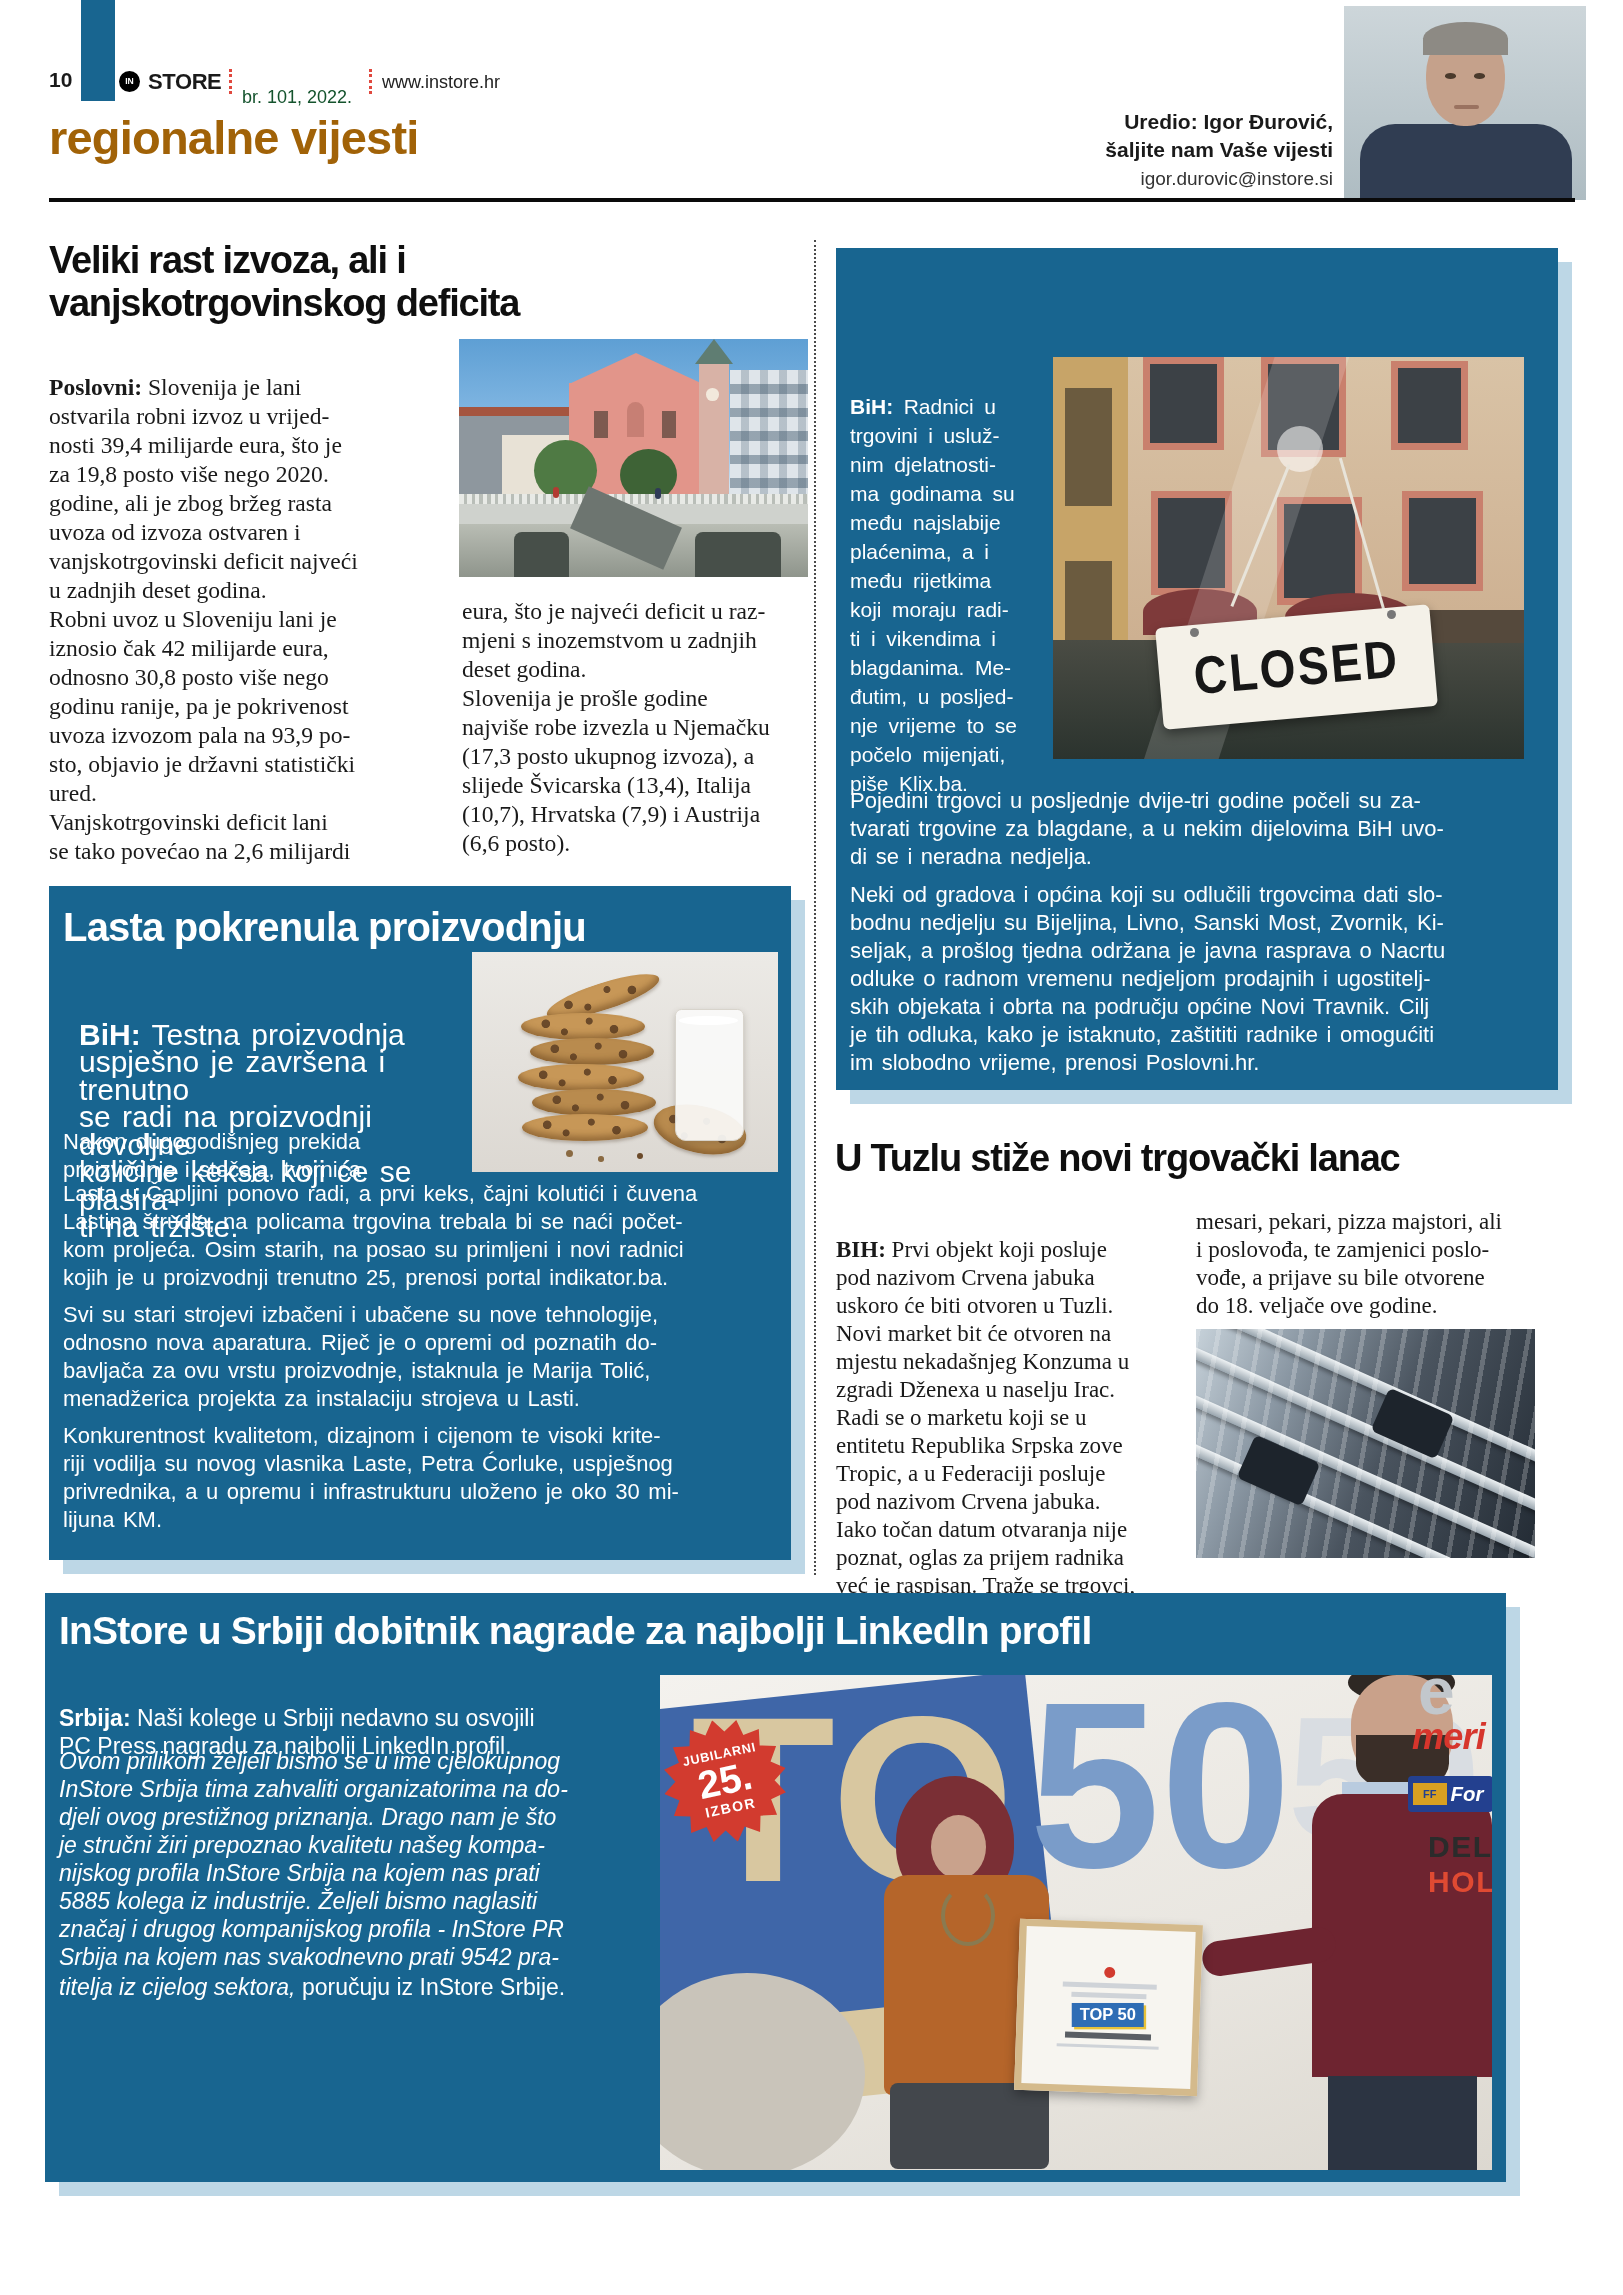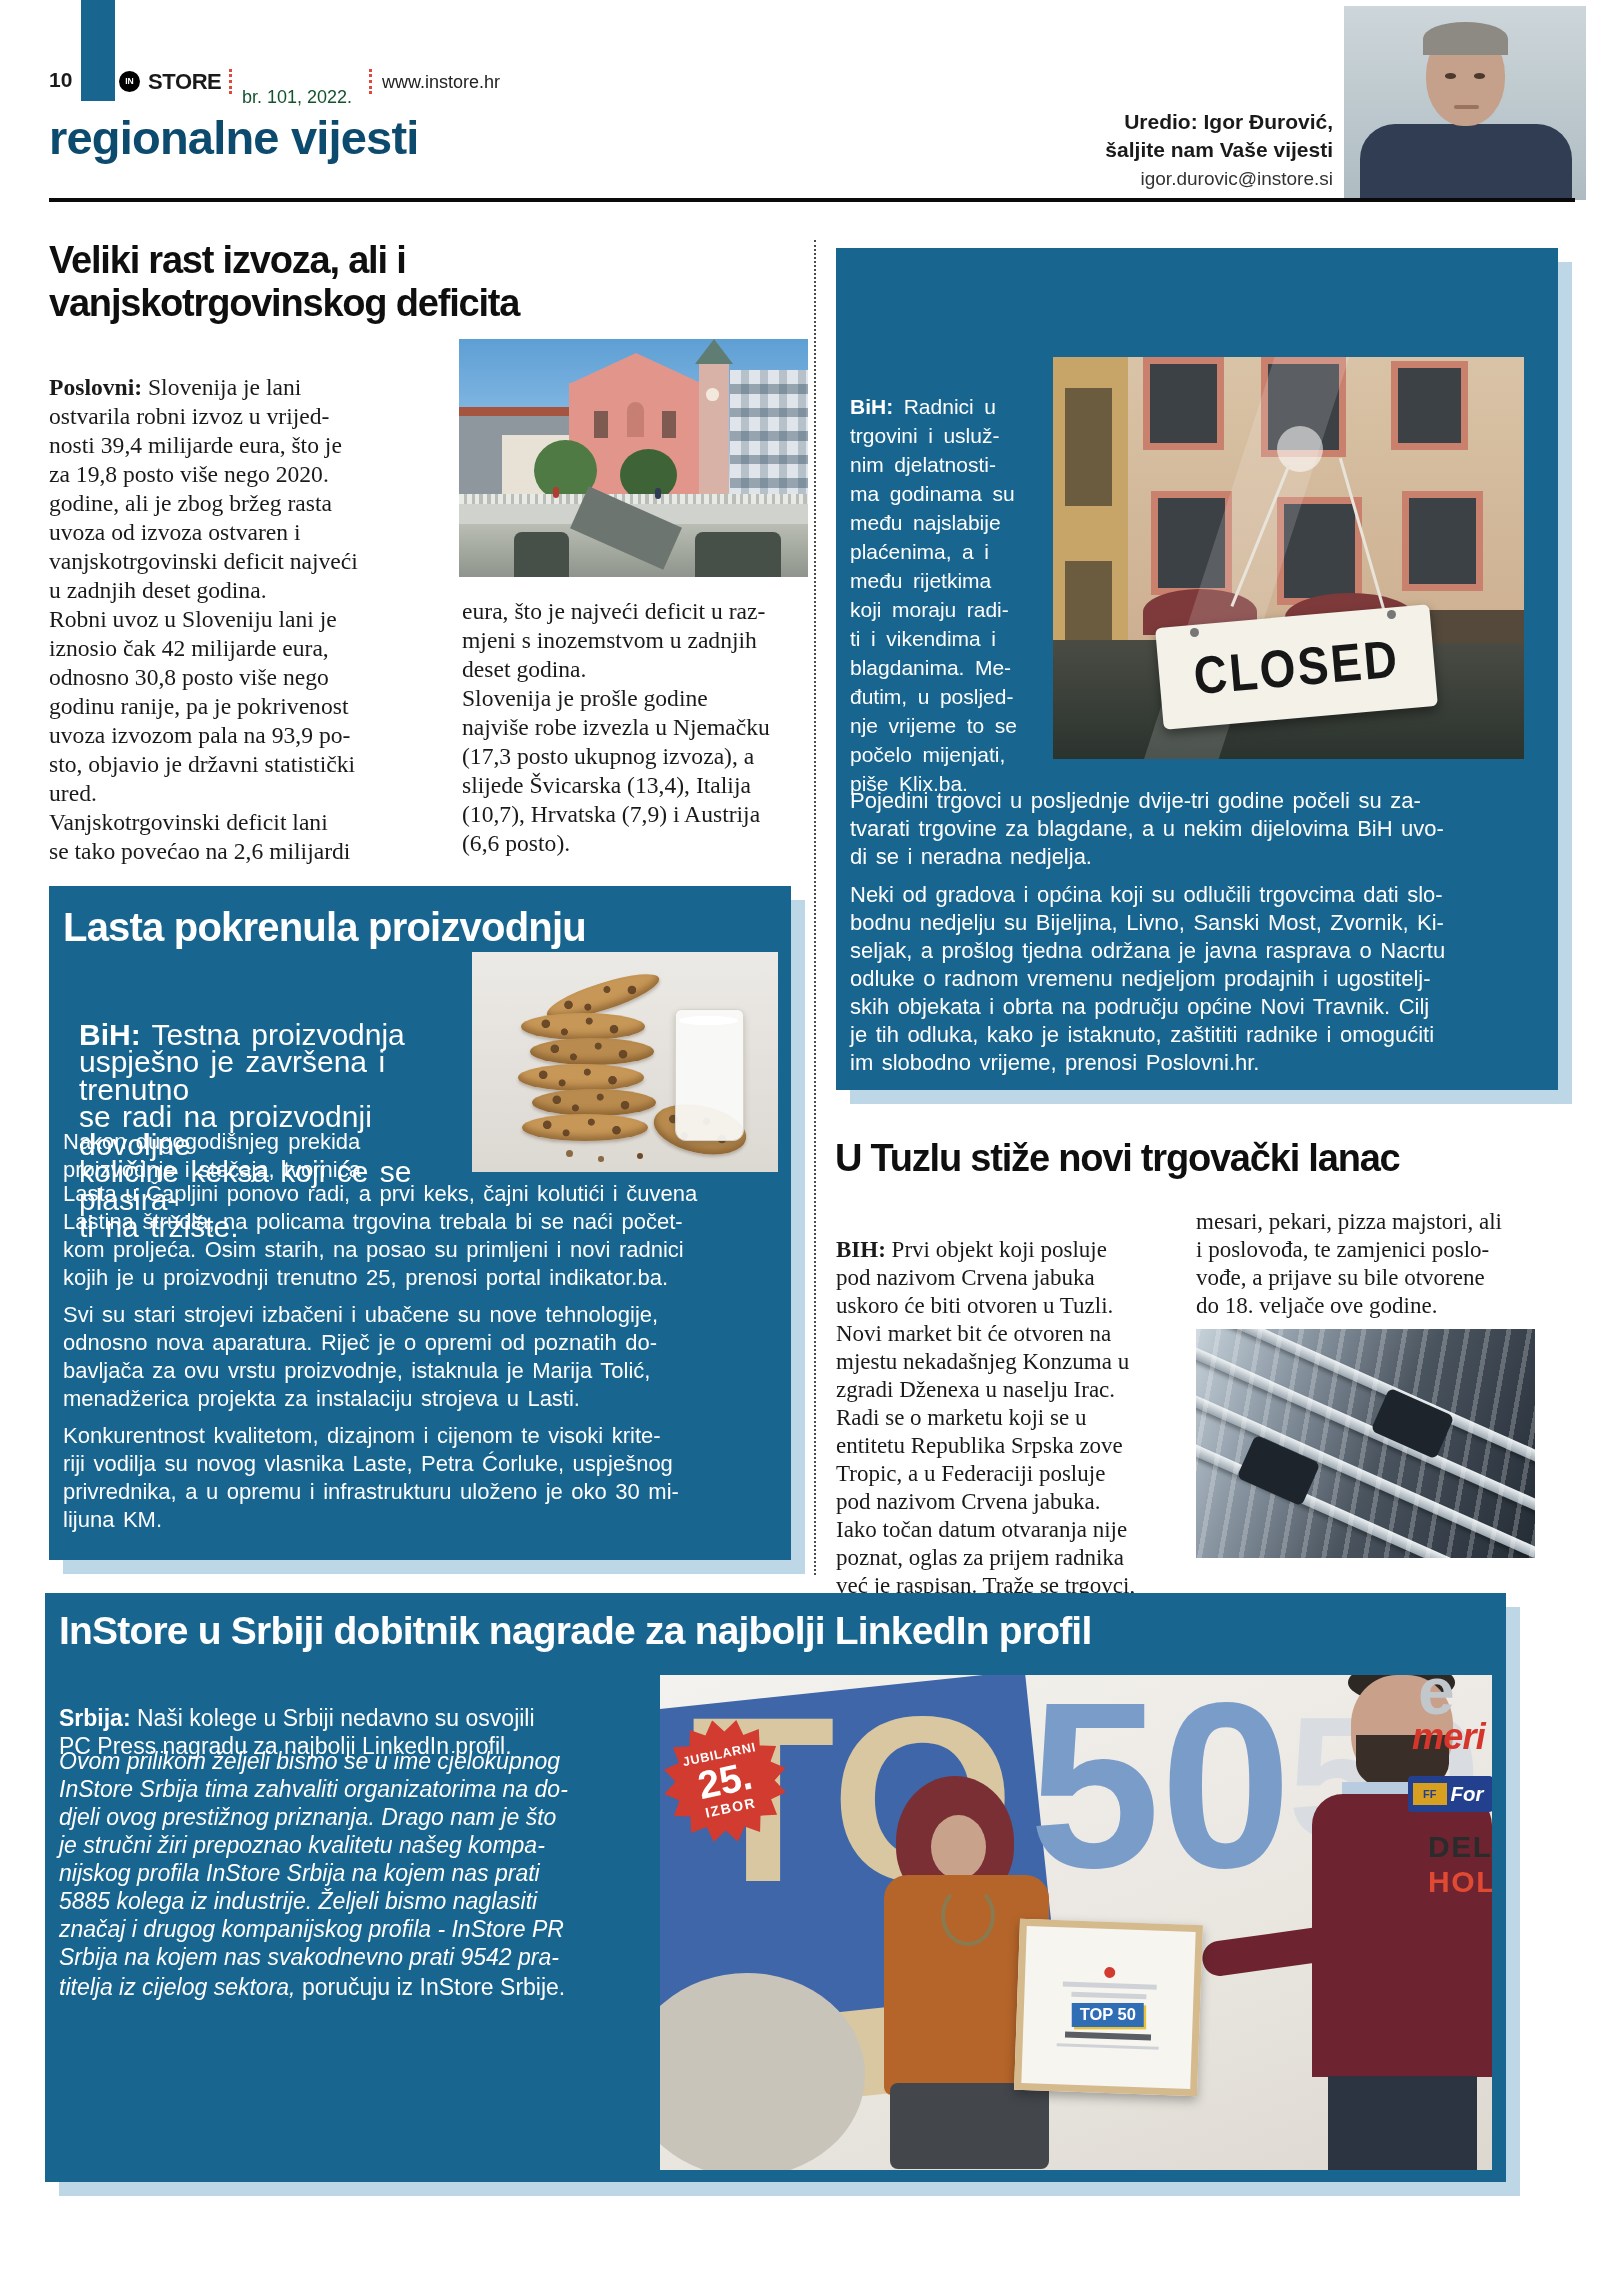--- a/index.html
+++ b/index.html
@@ -34,21 +34,21 @@
 
 <div class="abs" style="left:119px;top:71px;width:21px;height:21px;border-radius:50%;background:#000;color:#fff;
             font-size:8.6px;font-weight:800;text-align:center;line-height:21px;">IN</div>
 <div class="abs" style="left:148px;top:69px;font-size:22px;font-weight:800;letter-spacing:-0.4px;">STORE</div>
 
 <div class="abs dotsep" style="left:229px;top:69px;"></div>
 <div class="abs" style="left:242px;top:72px;font-size:18px;color:#14532d;margin-top:15px;">br. 101, 2022.</div>
 <div class="abs dotsep" style="left:369px;top:69px;"></div>
 <div class="abs" style="left:382px;top:72px;font-size:18px;color:#222;">www.instore.hr</div>
 
-<div class="abs" style="left:49px;top:110px;font-size:47px;font-weight:800;color:#0c4a6e;letter-spacing:-0.8px;">regionalne vijesti</div>
+<div class="abs" style="left:49px;top:110px;font-size:47px;font-weight:800;color:#a16207;letter-spacing:-0.8px;">regionalne vijesti</div>
 
 <div class="abs" style="left:903px;top:110px;width:430px;text-align:right;font-size:21px;font-weight:800;">Uredio: Igor Đurović,</div>
 <div class="abs" style="left:903px;top:138px;width:430px;text-align:right;font-size:21px;font-weight:800;">šaljite nam Vaše vijesti</div>
 <div class="abs" style="left:903px;top:168px;width:430px;text-align:right;font-size:19px;color:#333;">igor.durovic@instore.si</div>
 
 <div class="photo" style="left:1344px;top:6.3px;width:242px;height:194px;background:linear-gradient(#cdd6da,#aebcc2);">
   <div class="abs" style="left:15.7px;top:118px;width:212px;height:79px;background:#303d52;border-radius:35px 35px 0 0;"></div>
   <div class="abs" style="left:82px;top:22px;width:79px;height:98px;background:#c5a18b;border-radius:48%;"></div>
   <div class="abs" style="left:79px;top:15.7px;width:85px;height:33px;background:#8d8a84;border-radius:50% 50% 0 0;"></div>
   <div class="abs" style="left:101px;top:67px;width:11px;height:5.5px;background:#4a3a2c;border-radius:50%;"></div>

